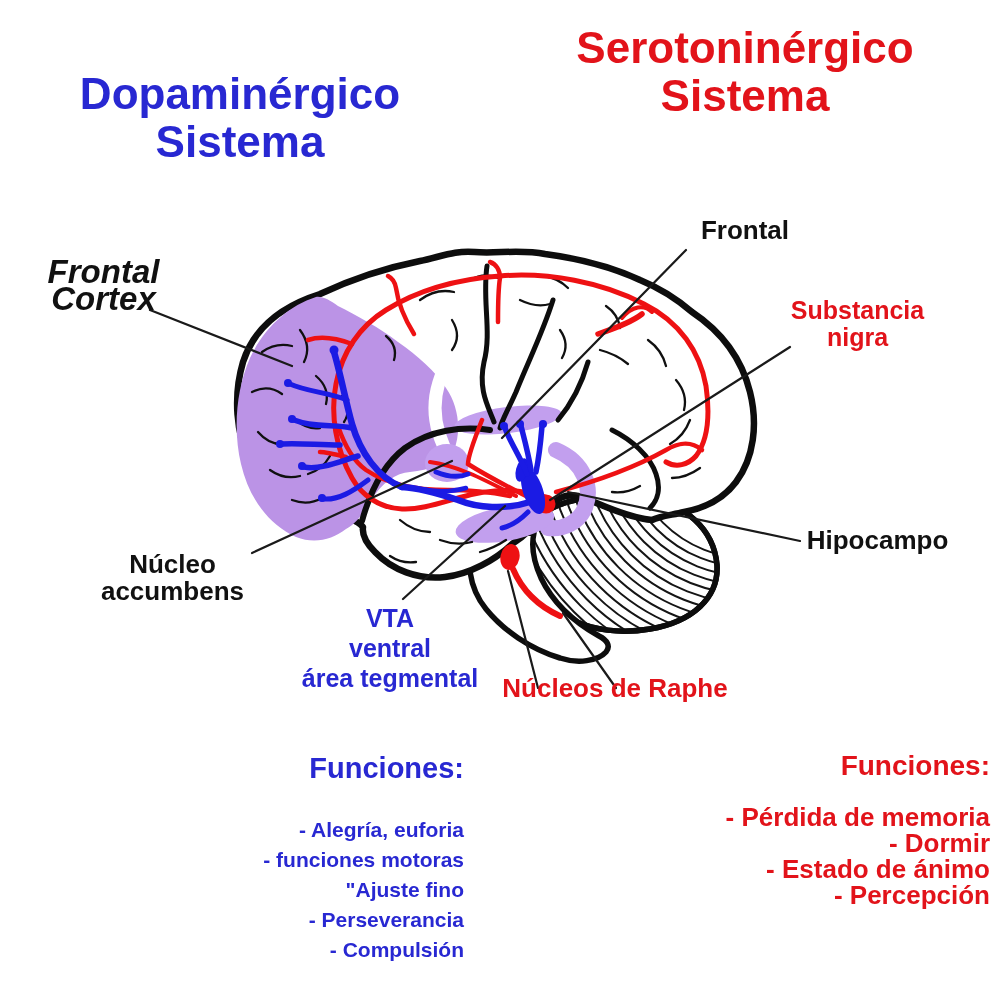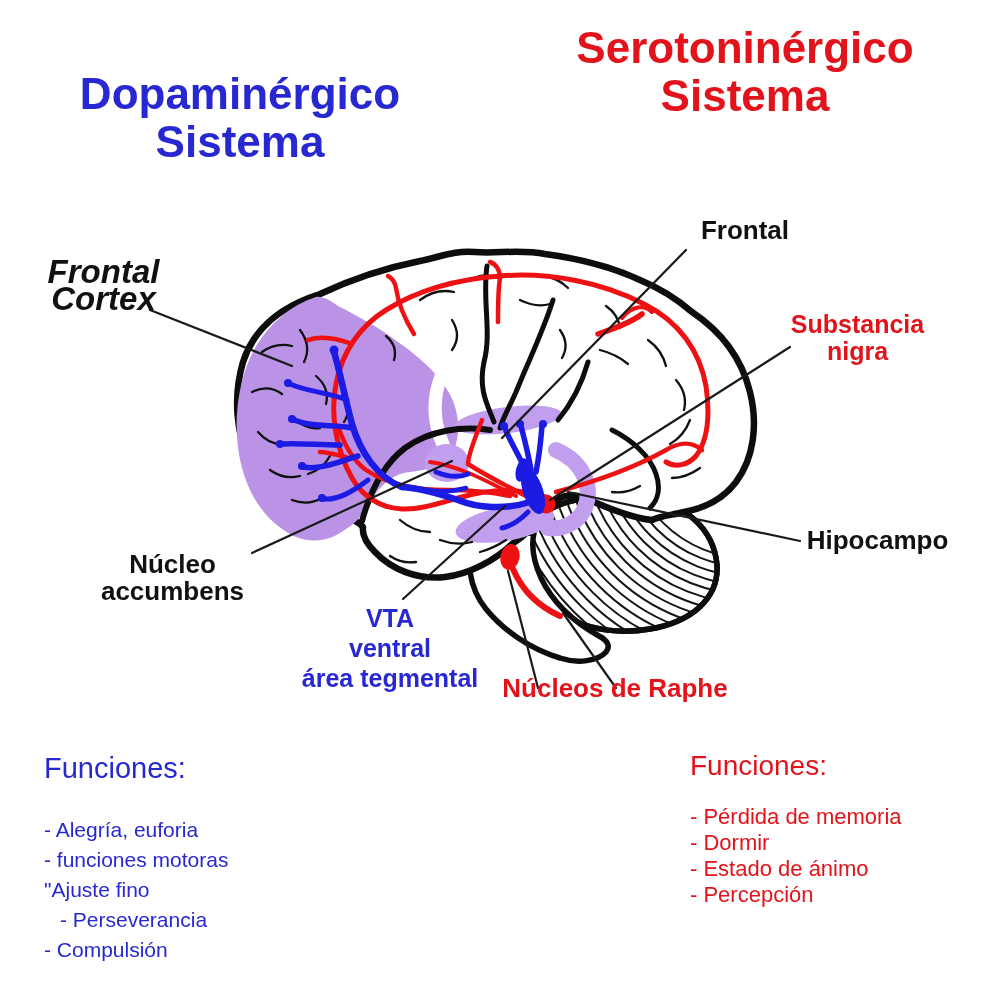--- a/index.html
+++ b/index.html
@@ -8,27 +8,27 @@
     font-family:"Liberation Sans","DejaVu Sans",sans-serif;font-weight:bold;
   }
   .abs{position:absolute;}
   svg{position:absolute;left:0;top:0;}
   .title{font-size:44px;line-height:48px;text-align:center;letter-spacing:0px;}
   .title.blue{color:var(--dopamine_blue);}
   .title.red{color:var(--serotonin_red);}
   .label{font-weight:bold;color:var(--label_black);text-align:center;}
   .label.blue{color:var(--dopamine_blue);}
   .label.red{color:var(--serotonin_red);}
-  .fn{font-weight:normal;}
+  .fn{font-weight:bold;text-align:right;}
   .fn .heading{font-size:29px;}
   .fn.left{color:var(--dopamine_blue);}
   .fn.right{color:var(--serotonin_red);}
   .fn.left .items{margin-top:30px;font-size:21px;line-height:30px;}
   .fn.right .heading{font-size:28px;}
-  .fn.right .items{margin-top:22px;font-size:22px;line-height:26px;}
+  .fn.right .items{margin-top:22px;font-size:26px;line-height:26px;}
   .fn.left .items .item:nth-child(4){padding-left:16px;}
   
   .outline{fill:#ffffff;stroke:#0d0d0d;stroke-width:6.5;stroke-linejoin:round;}
   .outline.thin{stroke-width:5.5;}
   .sulci{fill:none;stroke:#101010;stroke-width:2.3;stroke-linecap:round;}
   .sulci-thick{fill:none;stroke:#0d0d0d;stroke-width:5;stroke-linecap:round;}
   .hatch{fill:none;stroke:#151515;stroke-width:2;}
   .purple{fill:var(--cortex_purple);}
   .purple2{fill:var(--nuclei_purple);}
   .purple2s{fill:none;stroke:var(--nuclei_purple);stroke-width:16;stroke-linecap:round;}
@@ -206,21 +206,21 @@
     <div>Sistema</div>
   </div>
 
   <div class="abs label" style="left:36px;top:258px;width:135px;font-size:33px;line-height:27px;font-style:italic;">
     <div>Frontal</div>
     <div>Cortex</div>
   </div>
 
   <div class="abs label" style="left:660px;top:215px;width:170px;font-size:26px;">Frontal</div>
 
-  <div class="abs label red" style="left:765px;top:311px;width:185px;font-size:25px;line-height:27px;">
+  <div class="abs label red" style="left:765px;top:297px;width:185px;font-size:25px;line-height:27px;">
     <div>Substancia</div>
     <div>nigra</div>
   </div>
 
   <div class="abs label" style="left:80px;top:551px;width:185px;font-size:26px;line-height:27px;">
     <div>Núcleo</div>
     <div>accumbens</div>
   </div>
 
   <div class="abs label" style="left:790px;top:525px;width:175px;font-size:26px;">Hipocampo</div>

